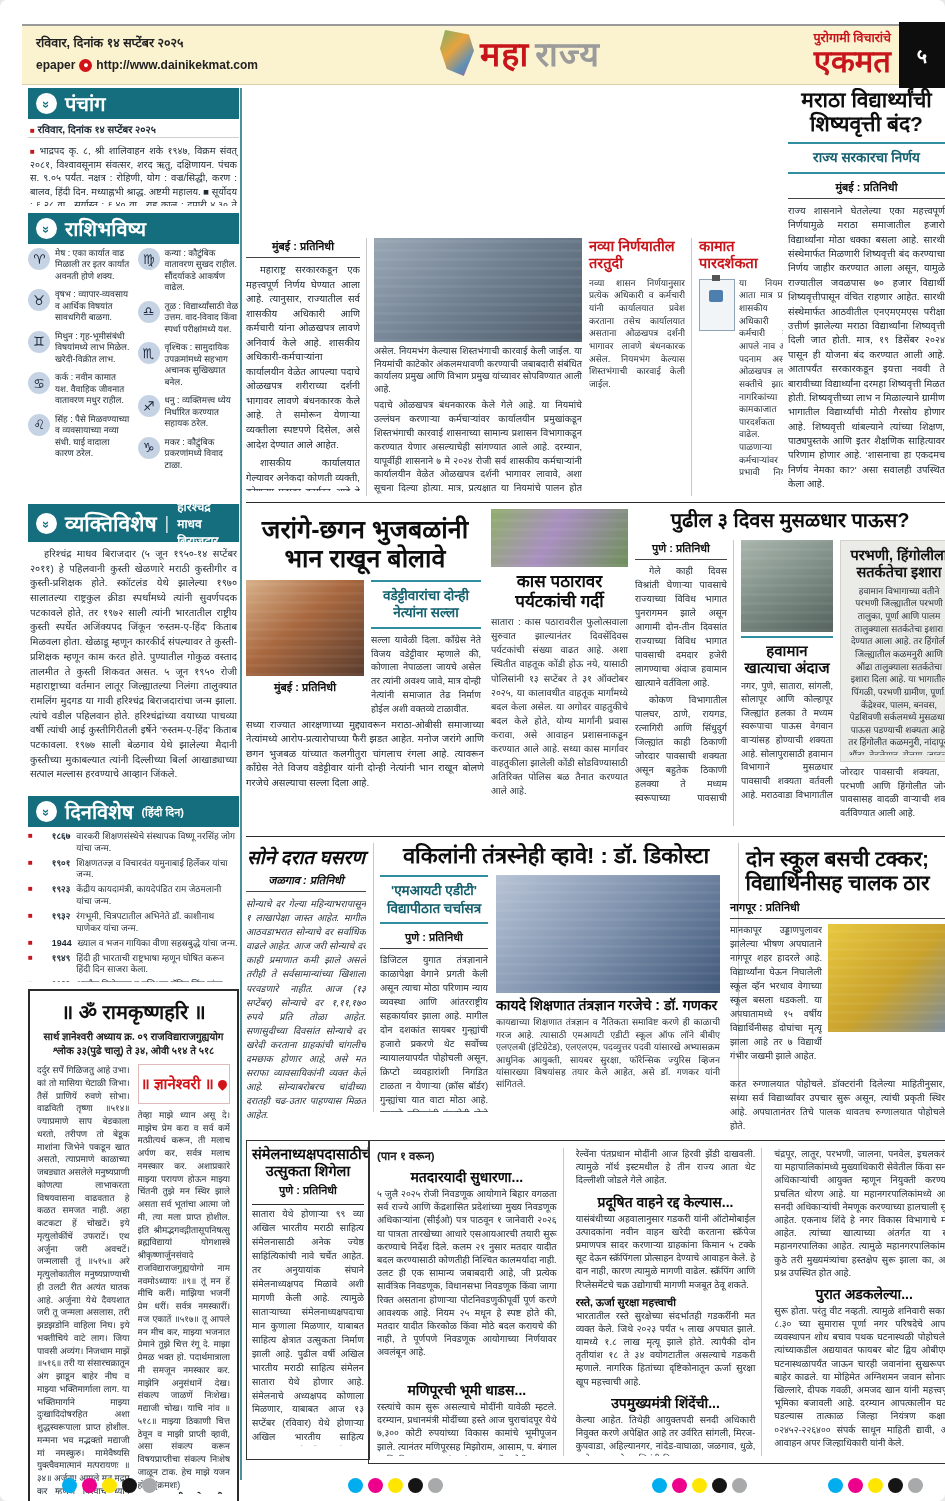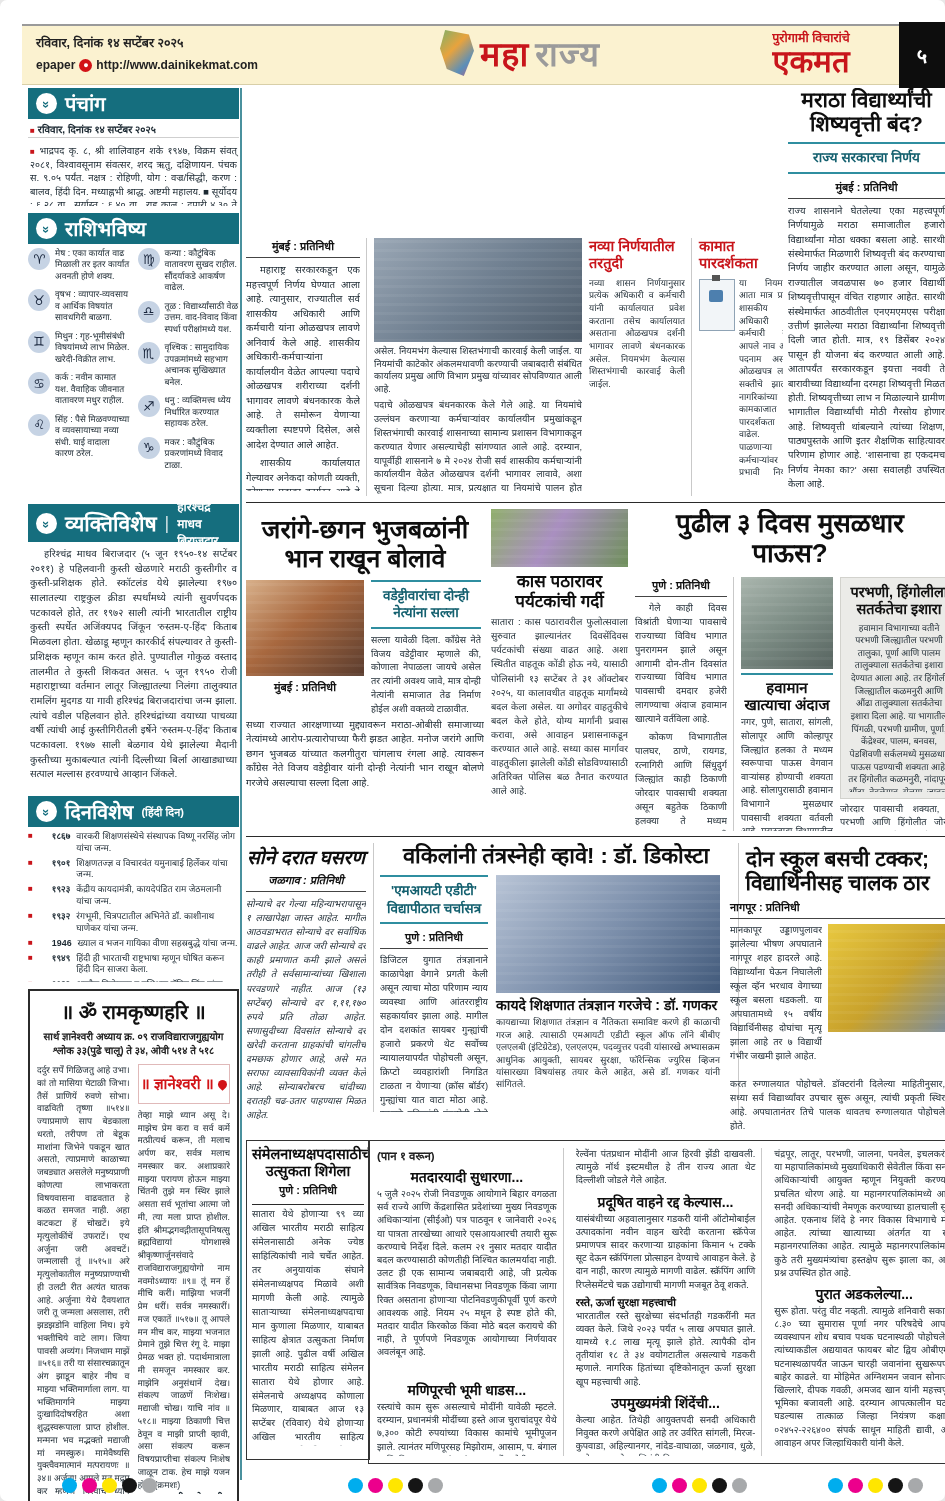--- a/index.html
+++ b/index.html
@@ -8,21 +8,21 @@
   .abs{position:absolute;}
   
   #topbar{left:22px;top:24px;width:923px;height:58px;background:#fbf2d0;border-top:2px solid #9a9a9a;border-bottom:1px solid #d8cfa8;}
   .date-line{position:absolute;left:14px;top:8px;font-size:12.5px;font-weight:bold;color:#222;}
   .epaper-line{position:absolute;left:14px;top:32px;font-size:12px;font-weight:bold;color:#222;display:flex;align-items:center;gap:4px;}
   .epaper-ico{width:13px;height:13px;border-radius:50%;background:#d21317;color:#fff;font-size:9px;line-height:13px;text-align:center;display:inline-block;}
   #centerlogo{position:absolute;left:418px;top:4px;display:flex;align-items:center;gap:6px;}
   .map-thumb{width:34px;height:46px;background:linear-gradient(135deg,#7fb069 0%,#e8a33d 40%,#5b8fb9 75%,#b95b7f 100%);clip-path:polygon(15% 0,85% 10%,100% 45%,70% 100%,20% 85%,0 40%);}
   .logo-maha{font-size:34px;font-weight:800;color:#c8151b;letter-spacing:1px;}
   .logo-rajya{font-size:34px;font-weight:800;color:#9b9b9b;letter-spacing:1px;}
-  #mast{position:absolute;right:54px;top:3px;width:160px;text-align:center;}
+  #mast{position:absolute;right:54px;top:3px;width:160px;text-align:right;}
   .tagline{font-size:12.5px;font-weight:bold;color:#c8151b;}
   .brand{font-size:31px;font-weight:800;color:#c8151b;line-height:1.0;}
   #pagenum{position:absolute;right:0;top:-4px;width:46px;height:66px;background:#0d0d0d;color:#fff;display:flex;align-items:center;justify-content:center;font-size:20px;font-weight:bold;}
   
   #sidebar{left:28px;top:88px;width:211px;}
   .sb-box{margin-bottom:7px;overflow:hidden;}
   .sb-head{background:#156e7e;color:#fff;height:31px;display:flex;align-items:center;gap:8px;padding:0 8px;font-weight:800;}
   .sb-head .t{font-size:20px;}
   .sb-head .small{font-size:11px;font-weight:bold;}
   .chev{width:21px;height:21px;border-radius:50%;background:#fff;color:#156e7e;display:flex;align-items:center;justify-content:center;font-size:13px;font-weight:900;flex:0 0 auto;}
@@ -209,21 +209,21 @@
             <span class="y">१९२३</span>
             <span>केंद्रीय कायदामंत्री, कायदेपंडित राम जेठमलानी यांचा जन्म.</span>
           </div>
         <div class="din-item">
             <span class="redsq">■</span>
             <span class="y">१९३२</span>
             <span>रंगभूमी, चित्रपटातील अभिनेते डॉ. काशीनाथ घाणेकर यांचा जन्म.</span>
           </div>
         <div class="din-item">
             <span class="redsq">■</span>
-            <span class="y">1946</span>
+            <span class="y">1944</span>
             <span>ख्याल व भजन गायिका वीणा सहस्रबुद्धे यांचा जन्म.</span>
           </div>
         <div class="din-item">
             <span class="redsq">■</span>
             <span class="y">१९४९</span>
             <span>हिंदी ही भारताची राष्ट्रभाषा म्हणून घोषित करून हिंदी दिन साजरा केला.</span>
           </div>
         <div class="din-item">
             <span class="redsq">■</span>
             <span class="y">१९६३</span>
@@ -301,21 +301,21 @@
         <div class="bodytxt" style="margin-top:4px;height:140px;overflow:hidden;">सध्या राज्यात आरक्षणाच्या मुद्द्यावरून मराठा-ओबीसी समाजाच्या नेत्यांमध्ये आरोप-प्रत्यारोपाच्या फैरी झडत आहेत. मनोज जरांगे आणि छगन भुजबळ यांच्यात कलगीतुरा चांगलाच रंगला आहे. त्यावरून काँग्रेस नेते विजय वडेट्टीवार यांनी दोन्ही नेत्यांनी भान राखून बोलणे गरजेचे असल्याचा सल्ला दिला आहे.</div>
       </div>
 
       <div class="abs" style="left:245px;top:0;width:137px;">
         <div class="ph" style="width:137px;height:58px;background:linear-gradient(120deg,#8fae6b 0%,#a98fc0 45%,#6e8f5a 100%);"></div>
         <div class="sec-hl" style="font-size:17px;margin:5px 0 4px;">कास पठारावर पर्यटकांची गर्दी</div>
         <div class="bodytxt" style="font-size:9.4px;height:228px;overflow:hidden;">सातारा : कास पठारावरील फुलोत्सवाला सुरुवात झाल्यानंतर दिवसेंदिवस पर्यटकांची संख्या वाढत आहे. अशा स्थितीत वाहतूक कोंडी होऊ नये, यासाठी पोलिसांनी १३ सप्टेंबर ते ३१ ऑक्टोबर २०२५, या कालावधीत वाहतूक मार्गांमध्ये बदल केला असेल. या अगोदर वाहतुकीचे बदल केले होते, योग्य मार्गांनी प्रवास करावा, असे आवाहन प्रशासनाकडून करण्यात आले आहे. सध्या कास मार्गावर वाहतुकीला झालेली कोंडी सोडविण्यासाठी अतिरिक्त पोलिस बळ तैनात करण्यात आले आहे.</div>
       </div>
 
       <div class="abs" style="left:389px;top:0;width:310px;">
-        <div class="sec-hl" style="font-size:26px;">पुढील ३ दिवस मुसळधार पाऊस?</div>
+        <div class="sec-hl" style="font-size:20px;">पुढील ३ दिवस मुसळधार पाऊस?</div>
         <div style="display:flex;gap:7px;margin-top:8px;">
           <div style="width:92px;flex:0 0 auto;" class="colrule">
             <div class="byline">पुणे : प्रतिनिधी</div>
             <div class="bodytxt" style="font-size:9.3px;height:240px;overflow:hidden;">
               <p>गेले काही दिवस विश्रांती घेणाऱ्या पावसाचे राज्याच्या विविध भागात पुनरागमन झाले असून आगामी दोन-तीन दिवसांत राज्याच्या विविध भागात पावसाची दमदार हजेरी लागण्याचा अंदाज हवामान खात्याने वर्तविला आहे.</p>
                 <p>कोकण विभागातील पालघर, ठाणे, रायगड, रत्नागिरी आणि सिंधुदुर्ग जिल्ह्यांत काही ठिकाणी जोरदार पावसाची शक्यता असून बहुतेक ठिकाणी हलक्या ते मध्यम स्वरूपाच्या पावसाची शक्यता आहे. रायगडमध्ये जोरदार पावसाचा इशारा देण्यात आला आहे. वाऱ्याचा वेग ३० ते ४० किमी प्रति तास असण्याची शक्यता आहे. तसेच विदर्भातही विविध जिल्ह्यांत जोरदार पावसाचा अंदाज वर्तविण्यात आला आहे.</p>
             </div>
           </div>
           <div style="width:92px;flex:0 0 auto;">
             <div class="ph" style="width:92px;height:92px;background:linear-gradient(150deg,#aab6ae 0%,#7d8d85 50%,#55625e 100%);"></div>

